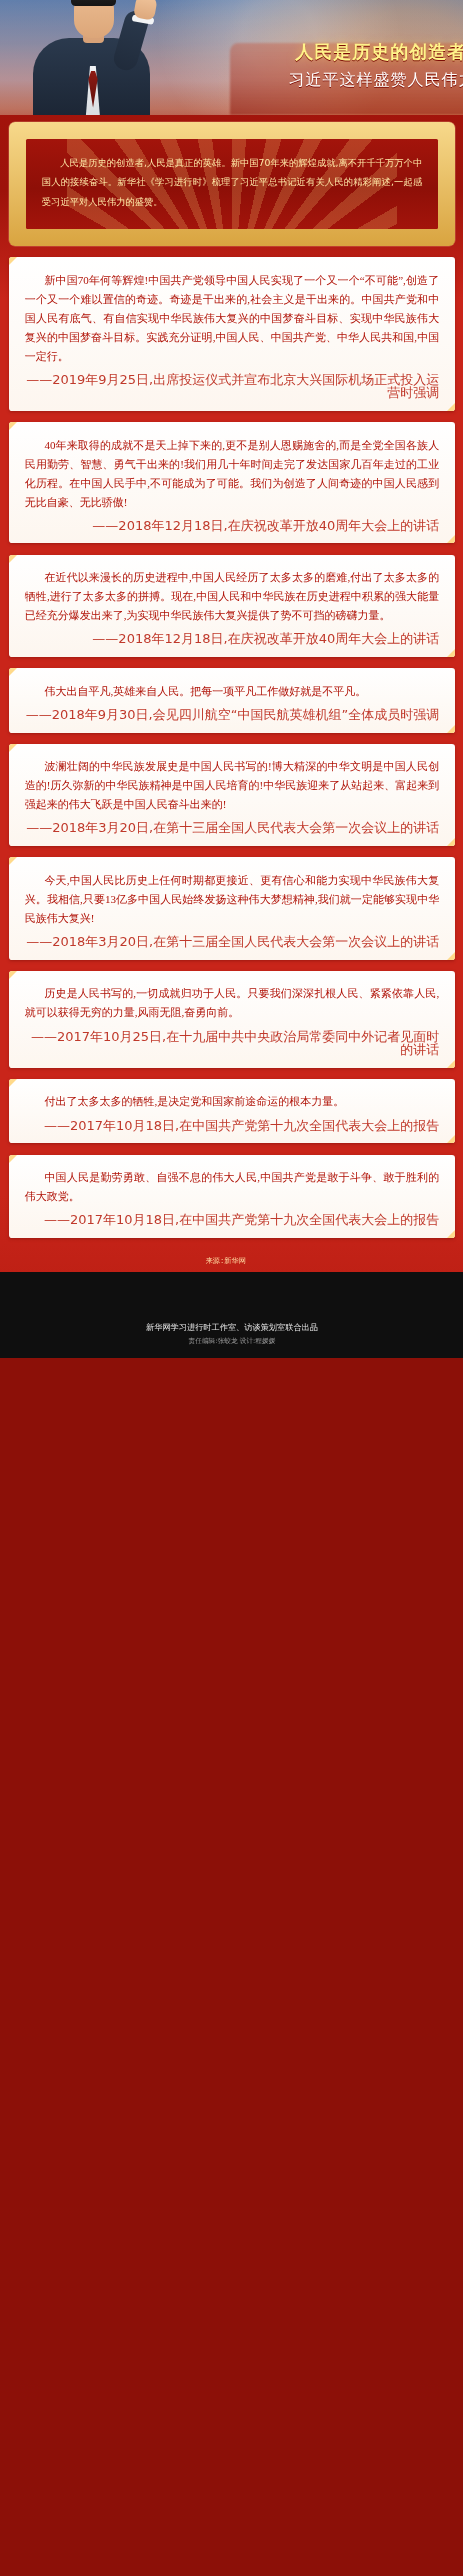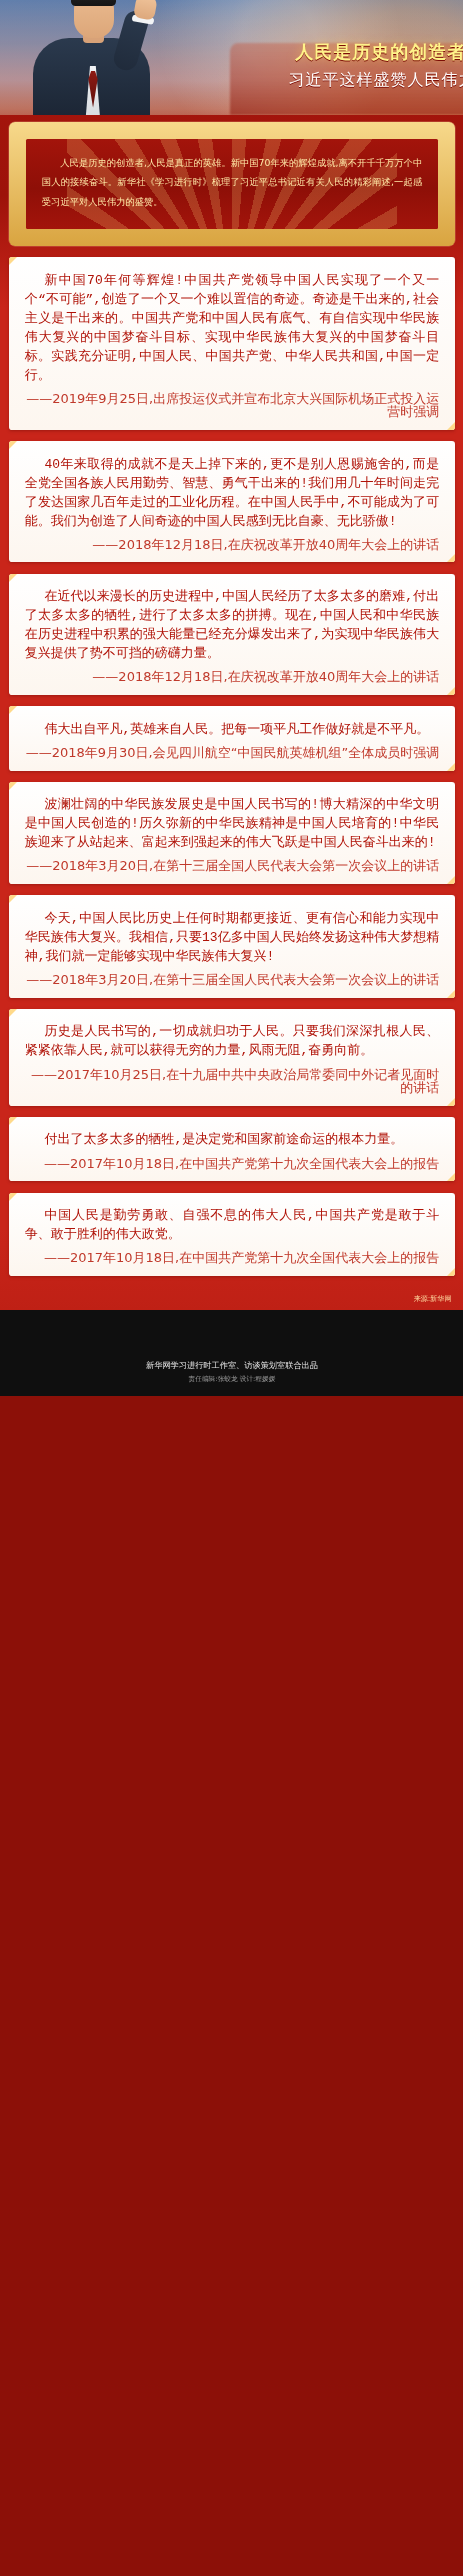--- a/index.html
+++ b/index.html
@@ -199,43 +199,43 @@
     padding: 13.4px 15.5px 11.3px 15.5px;
     box-shadow: 0 1px 3.1px rgba(80,6,0,0.35);
   }
   .card .corner {
     position: absolute;
     width: 0; height: 0;
   }
   .card .corner.tl { left: 0; top: 0; border-top: 8.2px solid #ffd98a; border-right: 8.2px solid transparent; border-top-left-radius: 3.1px; }
   .card .corner.br { right: 0; bottom: 0; border-bottom: 8.2px solid #ffd98a; border-left: 8.2px solid transparent; border-bottom-right-radius: 3.1px; }
   .quote {
-    font-size: 13px;
+    font-size: 11px;
     line-height: 19px;
     color: #b01207;
     text-align: justify;
     text-indent: 19.6px;
-    font-family: Liberation Mono, monospace;
+    font-family: Liberation Serif, serif;
   }
   .source {
     margin-top: 7.2px;
     font-size: 13px;
     line-height: 13.4px;
     color: #c0392b;
     text-align: right;
     font-family: "DejaVu Sans", "Liberation Sans", sans-serif;
   }
 
   
   .source-tag {
-    text-align: right;
+    text-align: center;
     padding: 2.1px 12.4px 5.2px 0;
     font-size: 7.2px;
     color: #ffd9a0;
-    font-family: Liberation Sans, sans-serif;
+    font-family: Liberation Mono, monospace;
   }
   .footer {
     background: #0f0f0f;
     padding: 8.2px 0 9.3px 0;
     text-align: center;
   }
   .footer .f1 {
     font-size: 8.2px;
     color: #e8e8e8;
     line-height: 15.5px;

